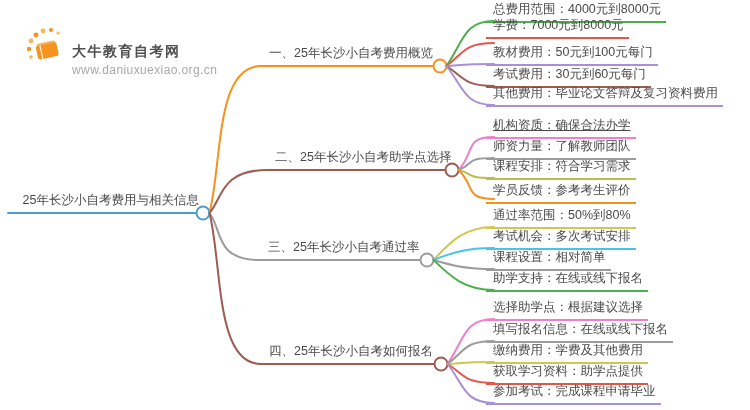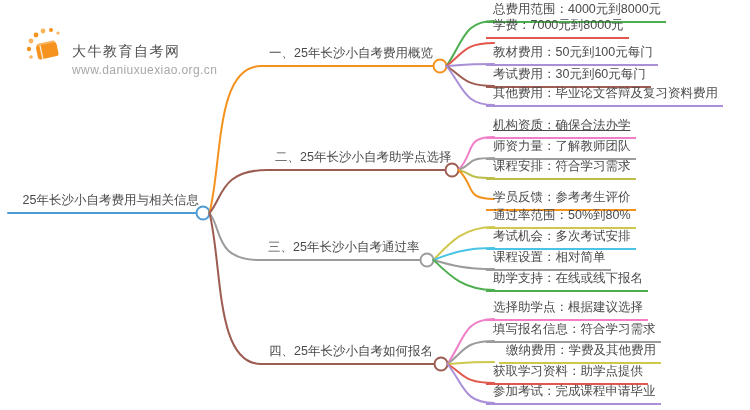--- a/index.html
+++ b/index.html
@@ -3,21 +3,21 @@
 <meta charset="utf-8">
 <style>
   html,body{margin:0;padding:0;background:#ffffff;}
   .canvas{
     position:relative;width:750px;height:410px;background:#ffffff;overflow:hidden;
     font-family:"Liberation Sans","DejaVu Sans",sans-serif;
   }
   svg.wires{position:absolute;left:0;top:0;width:750px;height:410px;}
   .logo{position:absolute;left:24px;top:12px;display:flex;align-items:center;gap:8px;}
   .logo .txt{display:flex;flex-direction:column;gap:2px;}
-  .logo .name{font-size:14px;font-weight:normal;color:#4f4f4f;letter-spacing:1.5px;margin-top:31px;}
+  .logo .name{font-size:14px;font-weight:bold;color:#4f4f4f;letter-spacing:1.5px;margin-top:31px;}
   .logo .url{font-size:12px;color:#a8a8a8;letter-spacing:.4px;}
   .node-label{
     position:absolute;white-space:nowrap;font-size:12.5px;color:#4a4a4a;
     line-height:16px;padding:0 3px 3px 3px;
   }
   .central-label{text-align:right;}
   .leaf-label{
     position:absolute;white-space:nowrap;font-size:12.5px;color:#4a4a4a;
     line-height:15px;padding:0 5px 4px 7px;border-bottom-style:solid;border-bottom-width:2px;
   }
@@ -84,26 +84,26 @@
       <div class="node-label" style="left: 266px; bottom: 346px; margin-top: 14px;">一、25年长沙小自考费用概览</div>
       <div class="leaf-label" style="left: 486px; bottom: 387px; border-bottom-color: rgb(76, 174, 79);">总费用范围：4000元到8000元</div>
       <div class="leaf-label" style="left: 486px; bottom: 371px; border-bottom-color: rgb(226, 87, 76); text-align: right;">学费：7000元到8000元</div>
       <div class="leaf-label" style="left: 486px; bottom: 344px; border-bottom-color: rgb(169, 143, 216);">教材费用：50元到100元每门</div>
       <div class="leaf-label" style="left: 486px; bottom: 322px; border-bottom-color: rgb(157, 92, 81);">考试费用：30元到60元每门</div>
       <div class="leaf-label" style="left: 486px; bottom: 303px; border-bottom-color: rgb(169, 143, 216);">其他费用：毕业论文答辩及复习资料费用</div>
       <div class="node-label" style="left: 272px; bottom: 242px;">二、25年长沙小自考助学点选择</div>
       <div class="leaf-label" style="left: 486px; bottom: 271px; border-bottom-color: rgb(240, 126, 200); text-decoration: underline;">机构资质：确保合法办学</div>
       <div class="leaf-label" style="left: 486px; bottom: 250px; border-bottom-color: rgb(156, 156, 156);">师资力量：了解教师团队</div>
       <div class="leaf-label" style="left: 486px; bottom: 230px; border-bottom-color: rgb(188, 189, 75);">课程安排：符合学习需求</div>
-      <div class="leaf-label" style="left: 486px; bottom: 199px; border-bottom-color: rgb(245, 146, 30);">学员反馈：参考考生评价</div>
+      <div class="leaf-label" style="left: 486px; bottom: 206px; border-bottom-color: rgb(245, 146, 30);">学员反馈：参考考生评价</div>
       <div class="node-label" style="left: 265px; bottom: 152px;">三、25年长沙小自考通过率</div>
       <div class="leaf-label" style="left: 486px; bottom: 181px; border-bottom-color: rgb(207, 200, 78);">通过率范围：50%到80%</div>
       <div class="leaf-label" style="left: 486px; bottom: 160px; border-bottom-color: rgb(73, 195, 230);">考试机会：多次考试安排</div>
       <div class="leaf-label" style="left: 486px; bottom: 139px; border-bottom-color: rgb(156, 156, 156);">课程设置：相对简单</div>
       <div class="leaf-label" style="left: 486px; bottom: 118px; border-bottom-color: rgb(76, 174, 79);">助学支持：在线或线下报名</div>
       <div class="node-label" style="left: 266px; bottom: 48px;">四、25年长沙小自考如何报名</div>
       <div class="leaf-label" style="left: 486px; bottom: 89px; border-bottom-color: rgb(240, 126, 200);">选择助学点：根据建议选择</div>
-      <div class="leaf-label" style="left: 486px; bottom: 67px; border-bottom-color: rgb(156, 156, 156);">填写报名信息：符合学习需求</div>
-      <div class="leaf-label" style="left: 486px; bottom: 46px; border-bottom-color: rgb(207, 200, 78); margin-left: 13px;">缴纳费用：学费及其他费用</div>
+      <div class="leaf-label" style="left: 486px; bottom: 67px; border-bottom-color: rgb(156, 156, 156);">填写报名信息：在线或线下报名</div>
+      <div class="leaf-label" style="left: 486px; bottom: 46px; border-bottom-color: rgb(207, 200, 78);">缴纳费用：学费及其他费用</div>
       <div class="leaf-label" style="left: 486px; bottom: 25px; border-bottom-color: rgb(226, 87, 76);">获取学习资料：助学点提供</div>
       <div class="leaf-label" style="left: 486px; bottom: 5px; border-bottom-color: rgb(169, 143, 216);">参加考试：完成课程申请毕业</div>
     </div>
 </div>
 
 </body></html>

